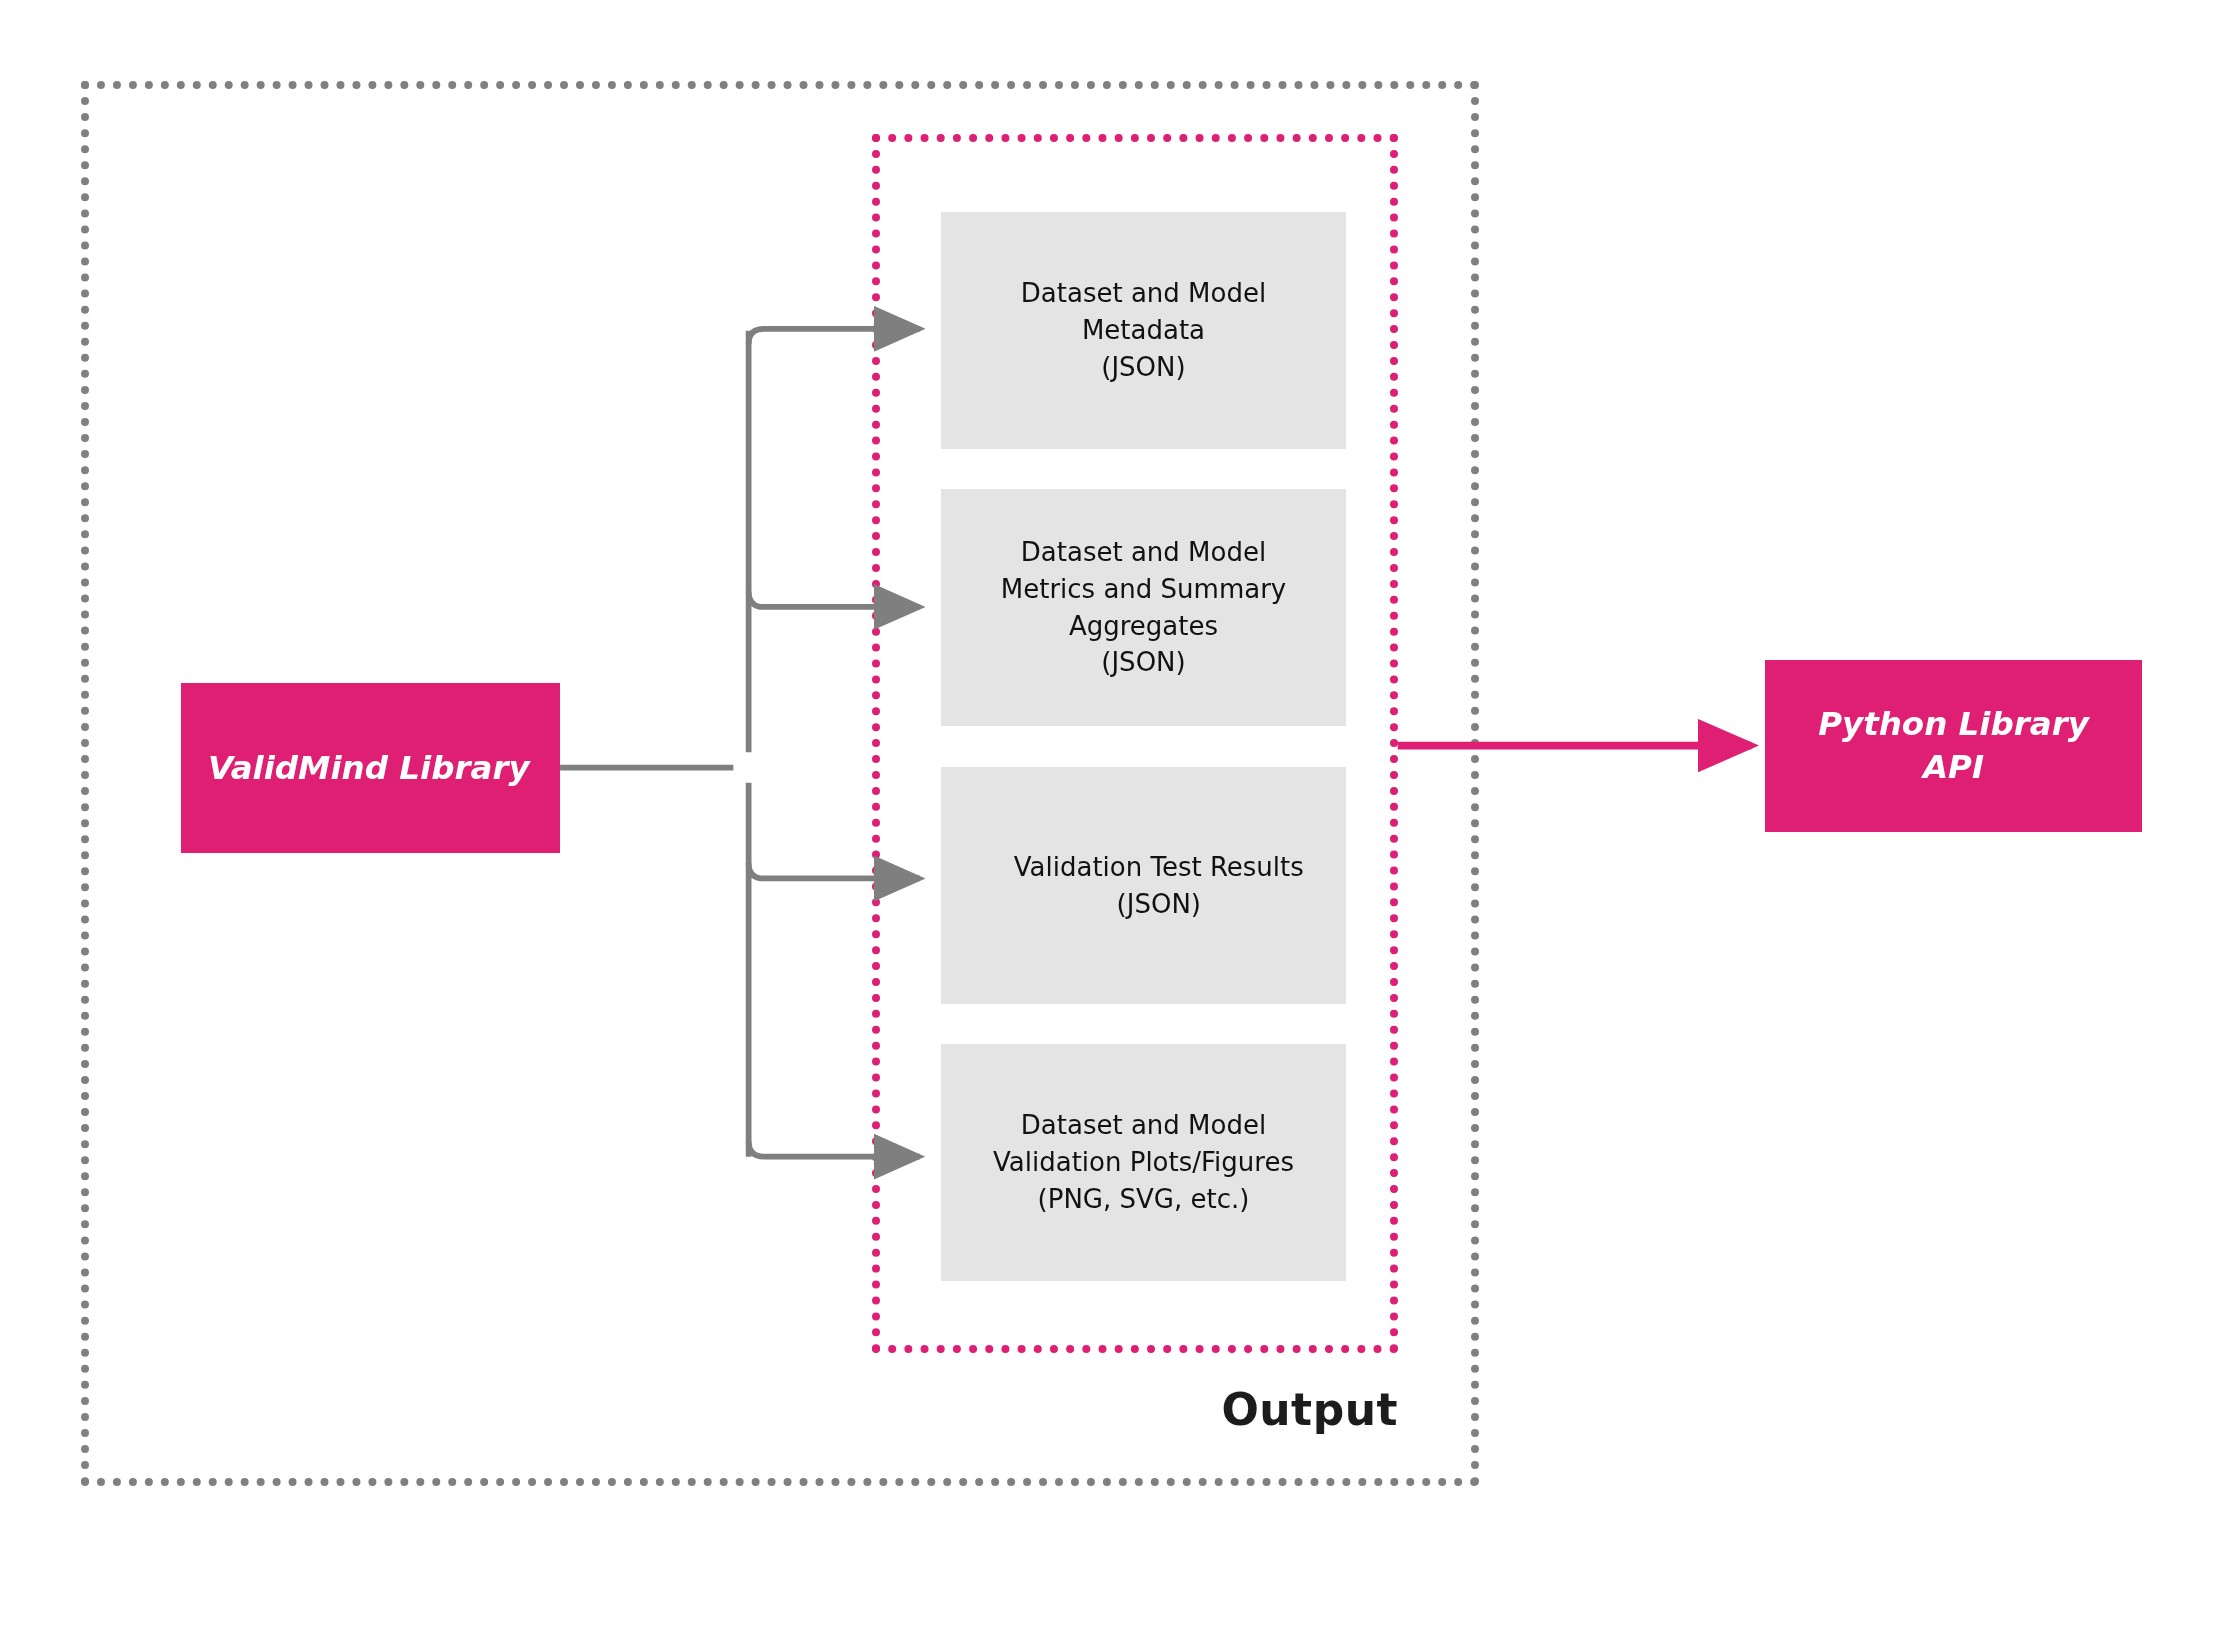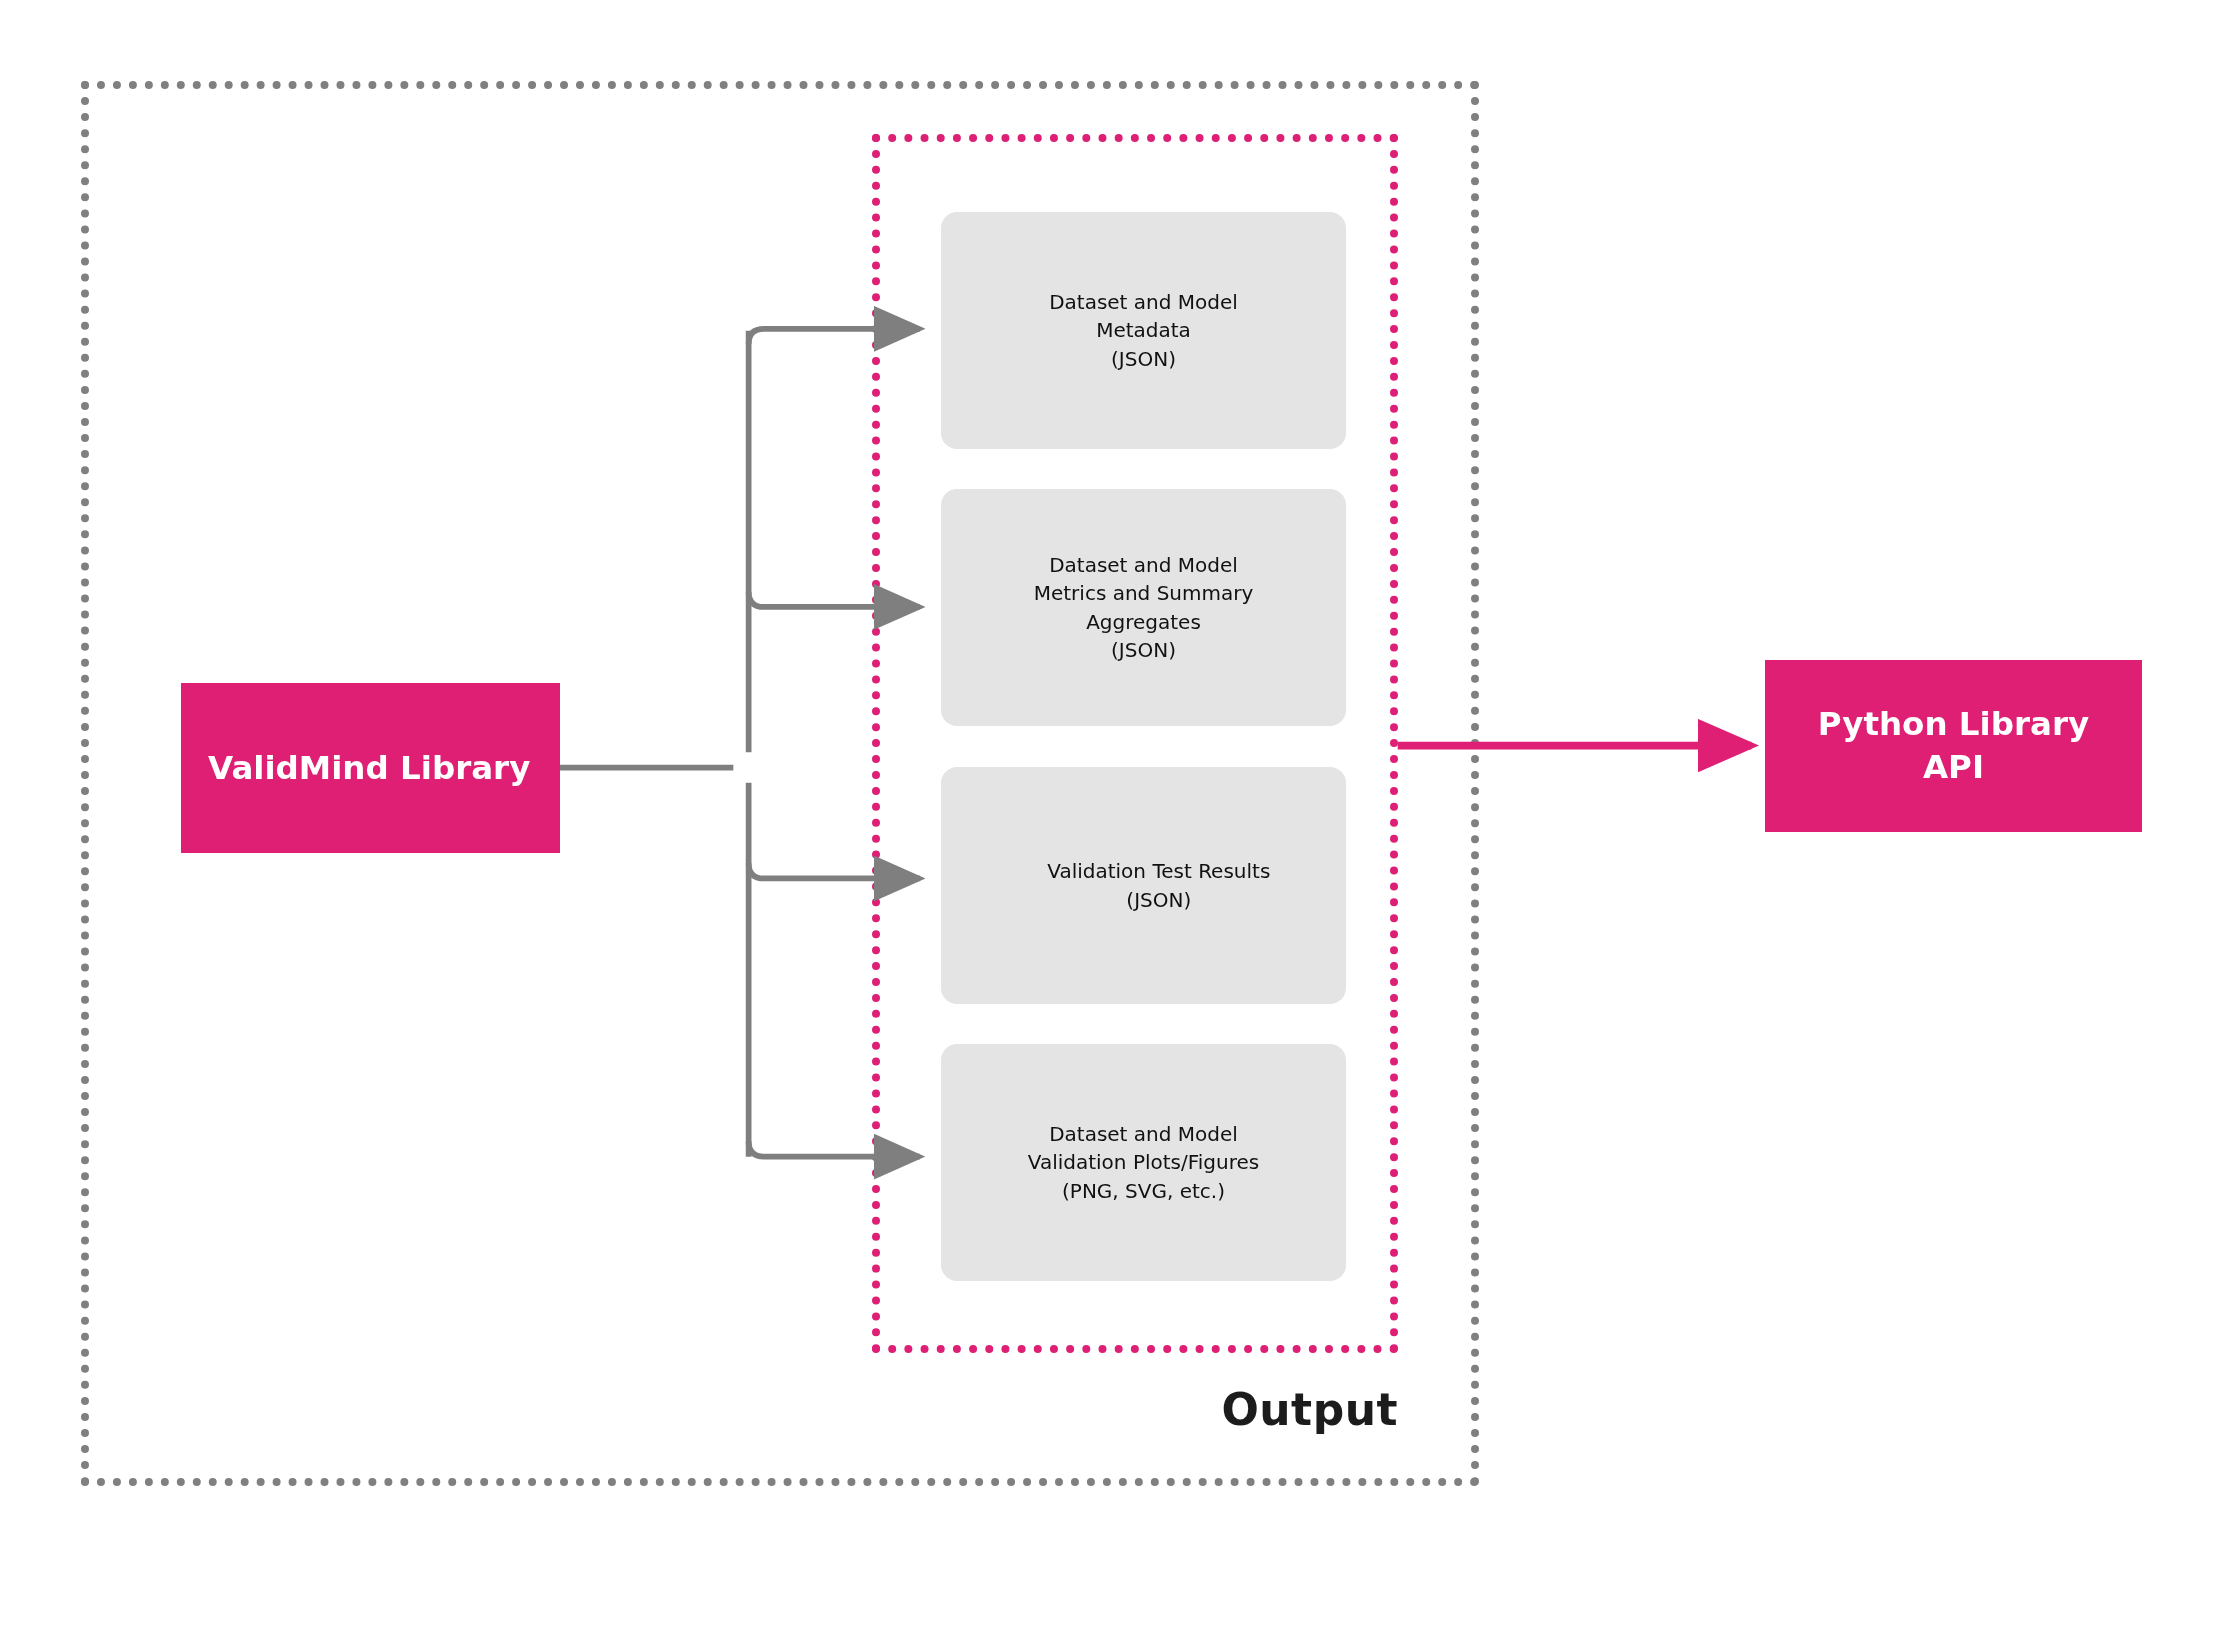--- a/index.html
+++ b/index.html
@@ -44,20 +44,21 @@
     position: absolute;
     background: #DE1F74;
     color: #ffffff;
     font-weight: bold;
     display: flex;
     align-items: center;
     justify-content: center;
     text-align: center;
     line-height: 1.32;
     box-sizing: border-box;
+    font-style: italic;
   }
   #validmind-library-box {
     left: 181px;
     top: 683px;
     width: 379px;
     height: 170px;
     font-size: 32.5px;
     justify-content: flex-start;
     padding-left: 27px;
   }
@@ -67,30 +68,29 @@
     width: 377px;
     height: 172px;
     font-size: 32.5px;
   }
 
   
   .grey-box {
     position: absolute;
     background: #E4E4E4;
     color: #111111;
-    font-size: 20px;
+    font-size: 26px;
     line-height: 1.42;
     display: flex;
     align-items: center;
     justify-content: center;
     text-align: center;
     box-sizing: border-box;
     padding: 0 13.4px;
     white-space: pre-line;
-    border-radius: 16px;
   }
   #output-item-0 { left: 941px; top: 212px;  width: 405px; height: 237px; }
   #output-item-1 { left: 941px; top: 489px;  width: 405px; height: 237px; }
   #output-item-2 { left: 941px; top: 767px;  width: 405px; height: 237px; padding-left: 44px; }
   #output-item-3 { left: 941px; top: 1044px; width: 405px; height: 237px; }
 
   
   #output-caption {
     position: absolute;
     left: 872px;

